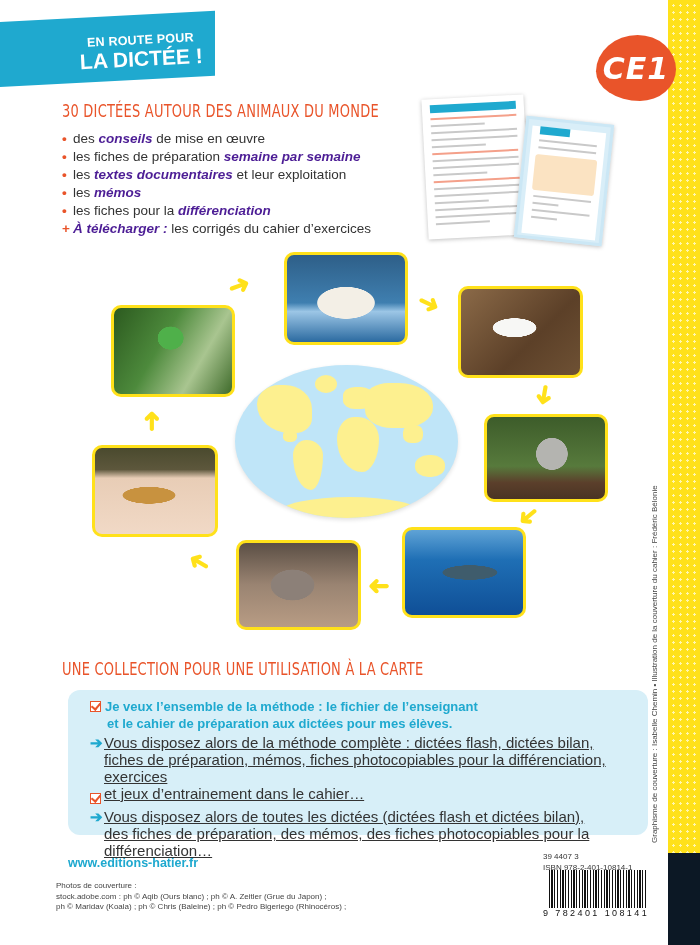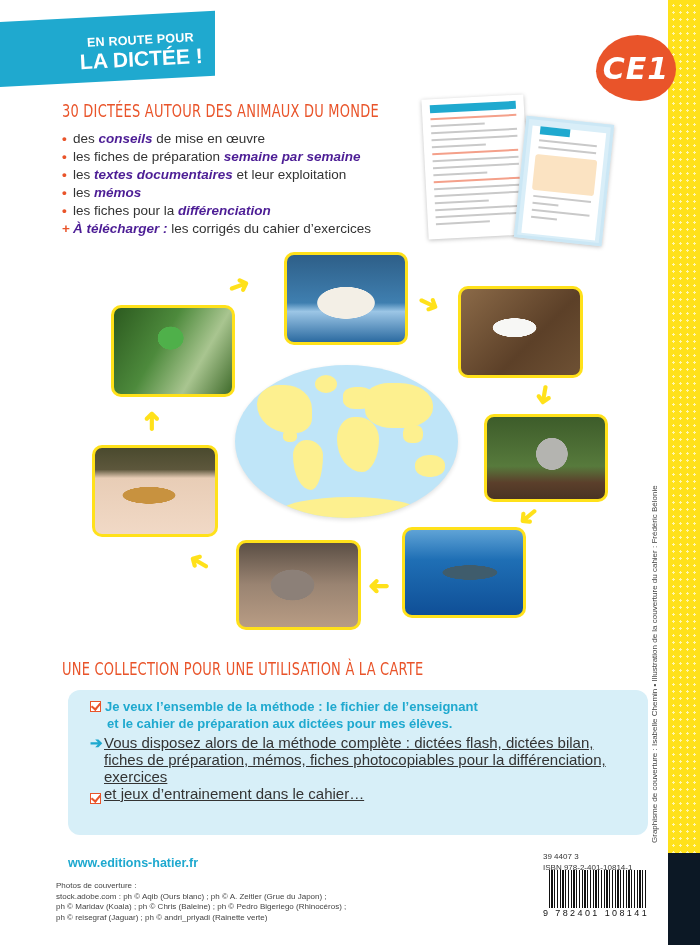--- a/index.html
+++ b/index.html
@@ -238,28 +238,31 @@
     <span class="opt-indent">et le cahier de préparation aux dictées pour mes élèves.</span>
   </div>
   <div class="desc" style="top:44px;">
     <span class="arr">➔</span><span>Vous disposez alors de la méthode complète : dictées flash, dictées bilan,</span>
     <span class="cont">fiches de préparation, mémos, fiches photocopiables pour la différenciation, exercices</span>
     <span class="cont">et jeux d’entrainement dans le cahier…</span>
   </div>
   <div class="opt" style="top:100px;">
     <span class="chk"></span>
   </div>
+  <div class="desc" style="top:118px;">
+    <span class="arr">➔</span><span>Vous disposez alors de toutes les dictées (dictées flash et dictées bilan),</span>
+    <span class="cont">des fiches de préparation, des mémos, des fiches photocopiables pour la différenciation…</span>
+  </div>
 </div>
 
 <div class="url">www.editions-hatier.fr</div>
 <div class="credits">
   <div>Photos de couverture :</div>
   <div>stock.adobe.com : ph © Aqib (Ours blanc) ; ph © A. Zeitler (Grue du Japon) ;</div>
   <div>ph © Maridav (Koala) ; ph © Chris (Baleine) ; ph © Pedro Bigeriego (Rhinocéros) ;</div>
-  <div>ph © reisegraf (Jaguar) ; ph © andri_priyadi (Rainette verte)</div>
 </div>
 
 <div class="vertical-credit">Graphisme de couverture : Isabelle Chemin • Illustration de la couverture du cahier : Frédéric Bélonie</div>
 
 <div class="code">
   <div>39 4407 3</div>
   <div>ISBN 978-2-401-10814-1</div>
 </div>
 <div class="barcode"></div>
 <div class="barcode-digits">9 782401 108141</div>

